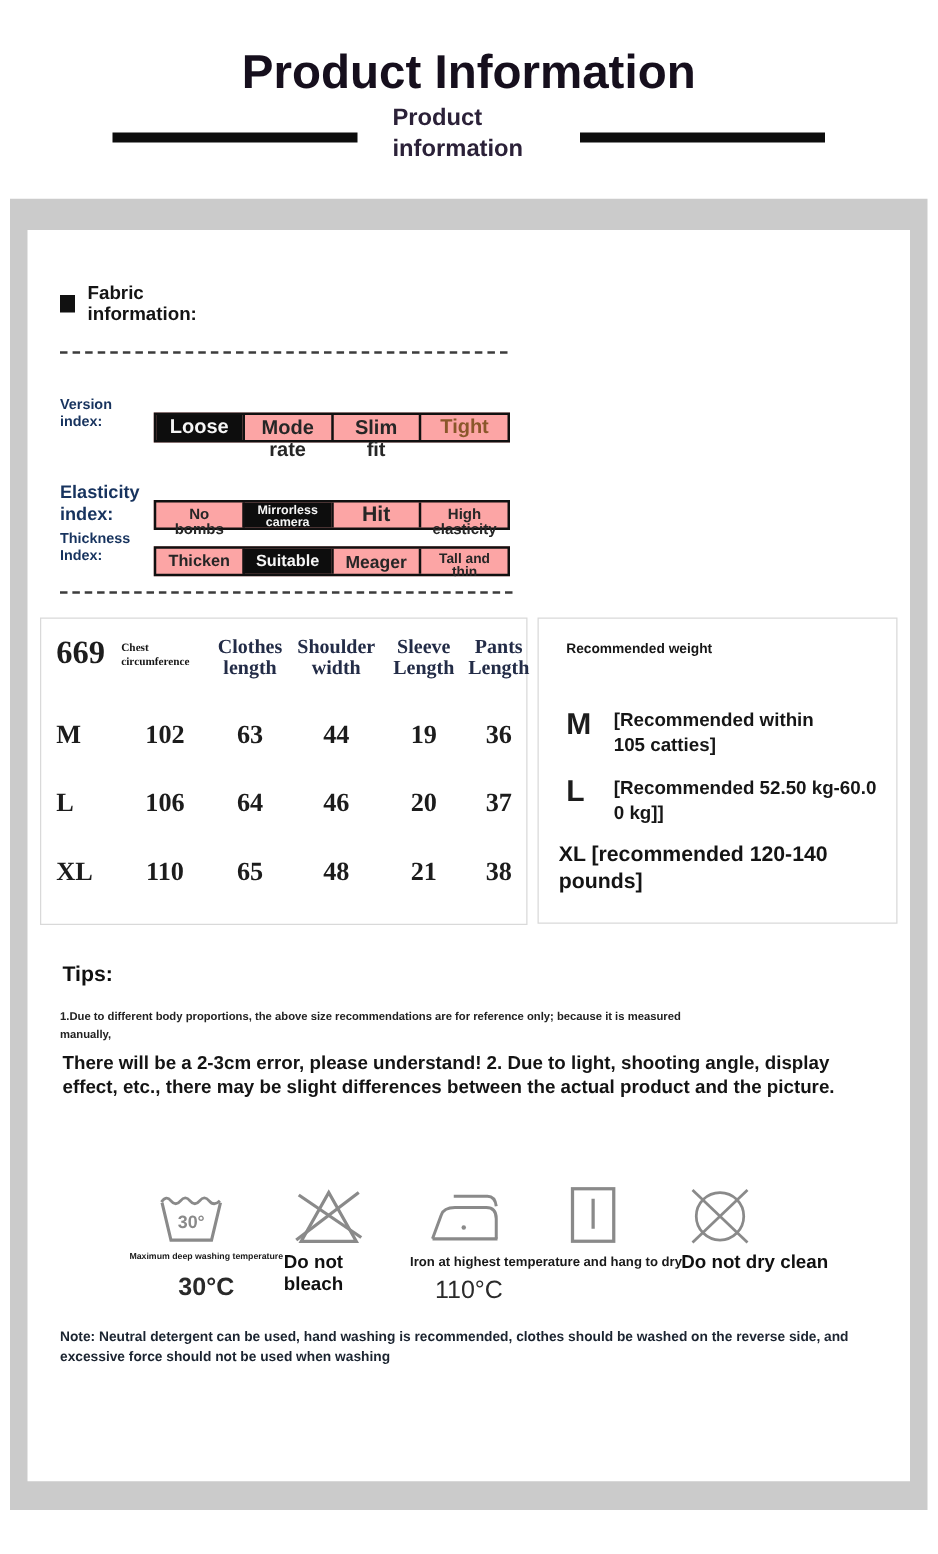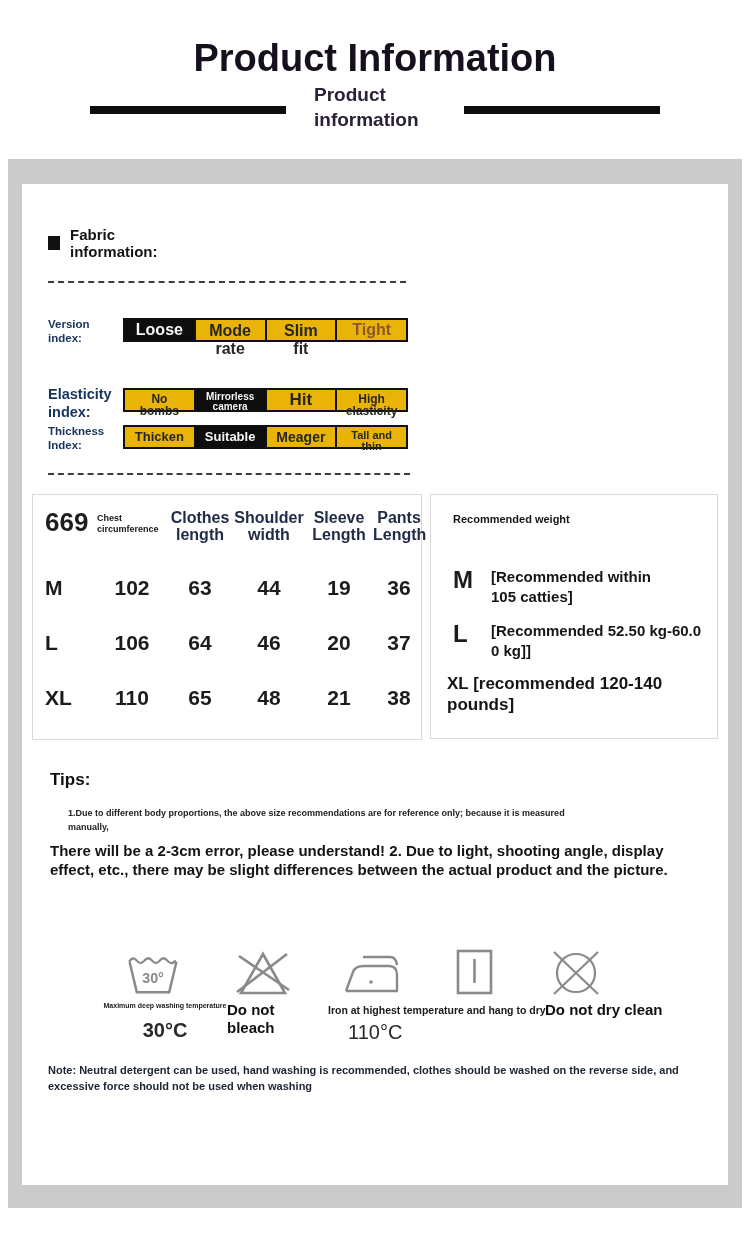--- a/index.html
+++ b/index.html
@@ -44,61 +44,61 @@
 
   
   .idx-row{position:absolute;left:26px;display:flex;align-items:flex-start;}
   .idx-row.r1{top:131px;}
   .idx-row.r2{top:201px;}
   .idx-row.r3{top:238px;}
   .idx-label{width:75px;font-weight:bold;color:#17335e;line-height:1.25;}
   .r1 .idx-label,.r3 .idx-label{font-size:11.5px;padding-top:2px;}
   .r2 .idx-label{font-size:14.5px;}
   .cells{
-    display:flex;width:285px;border:2px solid #101010;height:24px;background:#eab308;
-    margin-top:3px;box-sizing:border-box;
+    display:flex;width:285px;border:2px solid #101010;height:24px;background:#fca5a5;
+    margin-top:15px;box-sizing:border-box;
   }
   .cell{
     flex:1 1 0;text-align:center;font-weight:bold;color:#262626;line-height:1.1;
     padding-top:2px;overflow:visible;box-sizing:border-box;
   }
   .cell + .cell{border-left:2px solid #101010;}
   .cell.dark{background:#0d0d0d;color:#f5f5f5;}
   .cell.accent{color:#8a572a;}
   .fs16{font-size:16px;} .fs17{font-size:17px;line-height:1.0;} .fs14{font-size:14px;}
   .fs13{font-size:13px;} .fs12{font-size:12px;line-height:1.0;padding-top:3px;}
   .fs11{font-size:11px;line-height:1.0;padding-top:3px;} .fs10{font-size:10px;line-height:1.0;padding-top:2px;}
   .vmid{line-height:20px;padding-top:0;}
 
   
   .box{position:absolute;border:1px solid #d9d9d9;background:#fff;box-sizing:border-box;}
   .size-box{top:310px;left:10px;width:390px;height:246px;}
   .weight-box{top:310px;left:408px;width:288px;height:245px;}
 
   .tbl{padding:14px 0 0 8px;}
   .trow{display:grid;grid-template-columns:56px 70px 66px 72px 68px 52px;align-items:start;}
-  .trow .c{text-align:center;}
+  .trow .c{text-align:center;font-family:Liberation Serif, serif;}
   .trow .c0{text-align:left;padding-left:4px;}
   .th-code{font-size:26px;font-weight:600;color:#1d1d1d;line-height:1.0;}
   .th-small{font-size:9px;font-weight:bold;color:#161616;line-height:1.2;text-align:left !important;padding-top:4px;}
   .th{font-size:16px;font-weight:bold;color:#232c47;line-height:1.08;}
   .size-row{margin-top:32px;}
   .size-row .c{font-size:21px;font-weight:600;color:#1c1c1c;line-height:1.1;}
 
   .wb-heading{position:absolute;top:18px;left:22px;font-size:11px;font-weight:bold;color:#161616;}
   .wb-row{position:absolute;left:22px;display:flex;align-items:flex-start;}
   .wb-row.m{top:72px;}
   .wb-row.l{top:126px;}
   .wb-letter{font-size:24px;font-weight:600;width:38px;line-height:1.1;color:#1c1c1c;}
   .wb-text{font-size:15px;font-weight:bold;color:#161616;line-height:1.3;width:218px;}
   .wb-xl{position:absolute;top:178px;left:16px;font-size:17px;font-weight:bold;color:#141414;line-height:1.25;width:252px;}
 
   
   .tips-heading{position:absolute;top:586px;left:28px;font-size:17px;font-weight:bold;color:#101010;}
-  .tips-small{position:absolute;top:623px;left:26px;width:556px;font-size:9px;font-weight:bold;color:#222;line-height:1.55;margin-left:20px;}
+  .tips-small{position:absolute;top:623px;left:26px;width:556px;font-size:9px;font-weight:bold;color:#222;line-height:1.55;}
   .tips-bold{position:absolute;top:658px;left:28px;width:626px;font-size:15px;font-weight:bold;color:#141414;line-height:1.25;}
 
   
   .care{position:absolute;top:757px;left:0;width:706px;height:120px;}
   .care svg{position:absolute;}
   .icon-wash{left:104px;top:12px;}
   .icon-bleach{left:212px;top:6px;}
   .icon-iron{left:322px;top:12px;}
   .icon-hang{left:434px;top:8px;}
   .icon-dc{left:528px;top:8px;}

